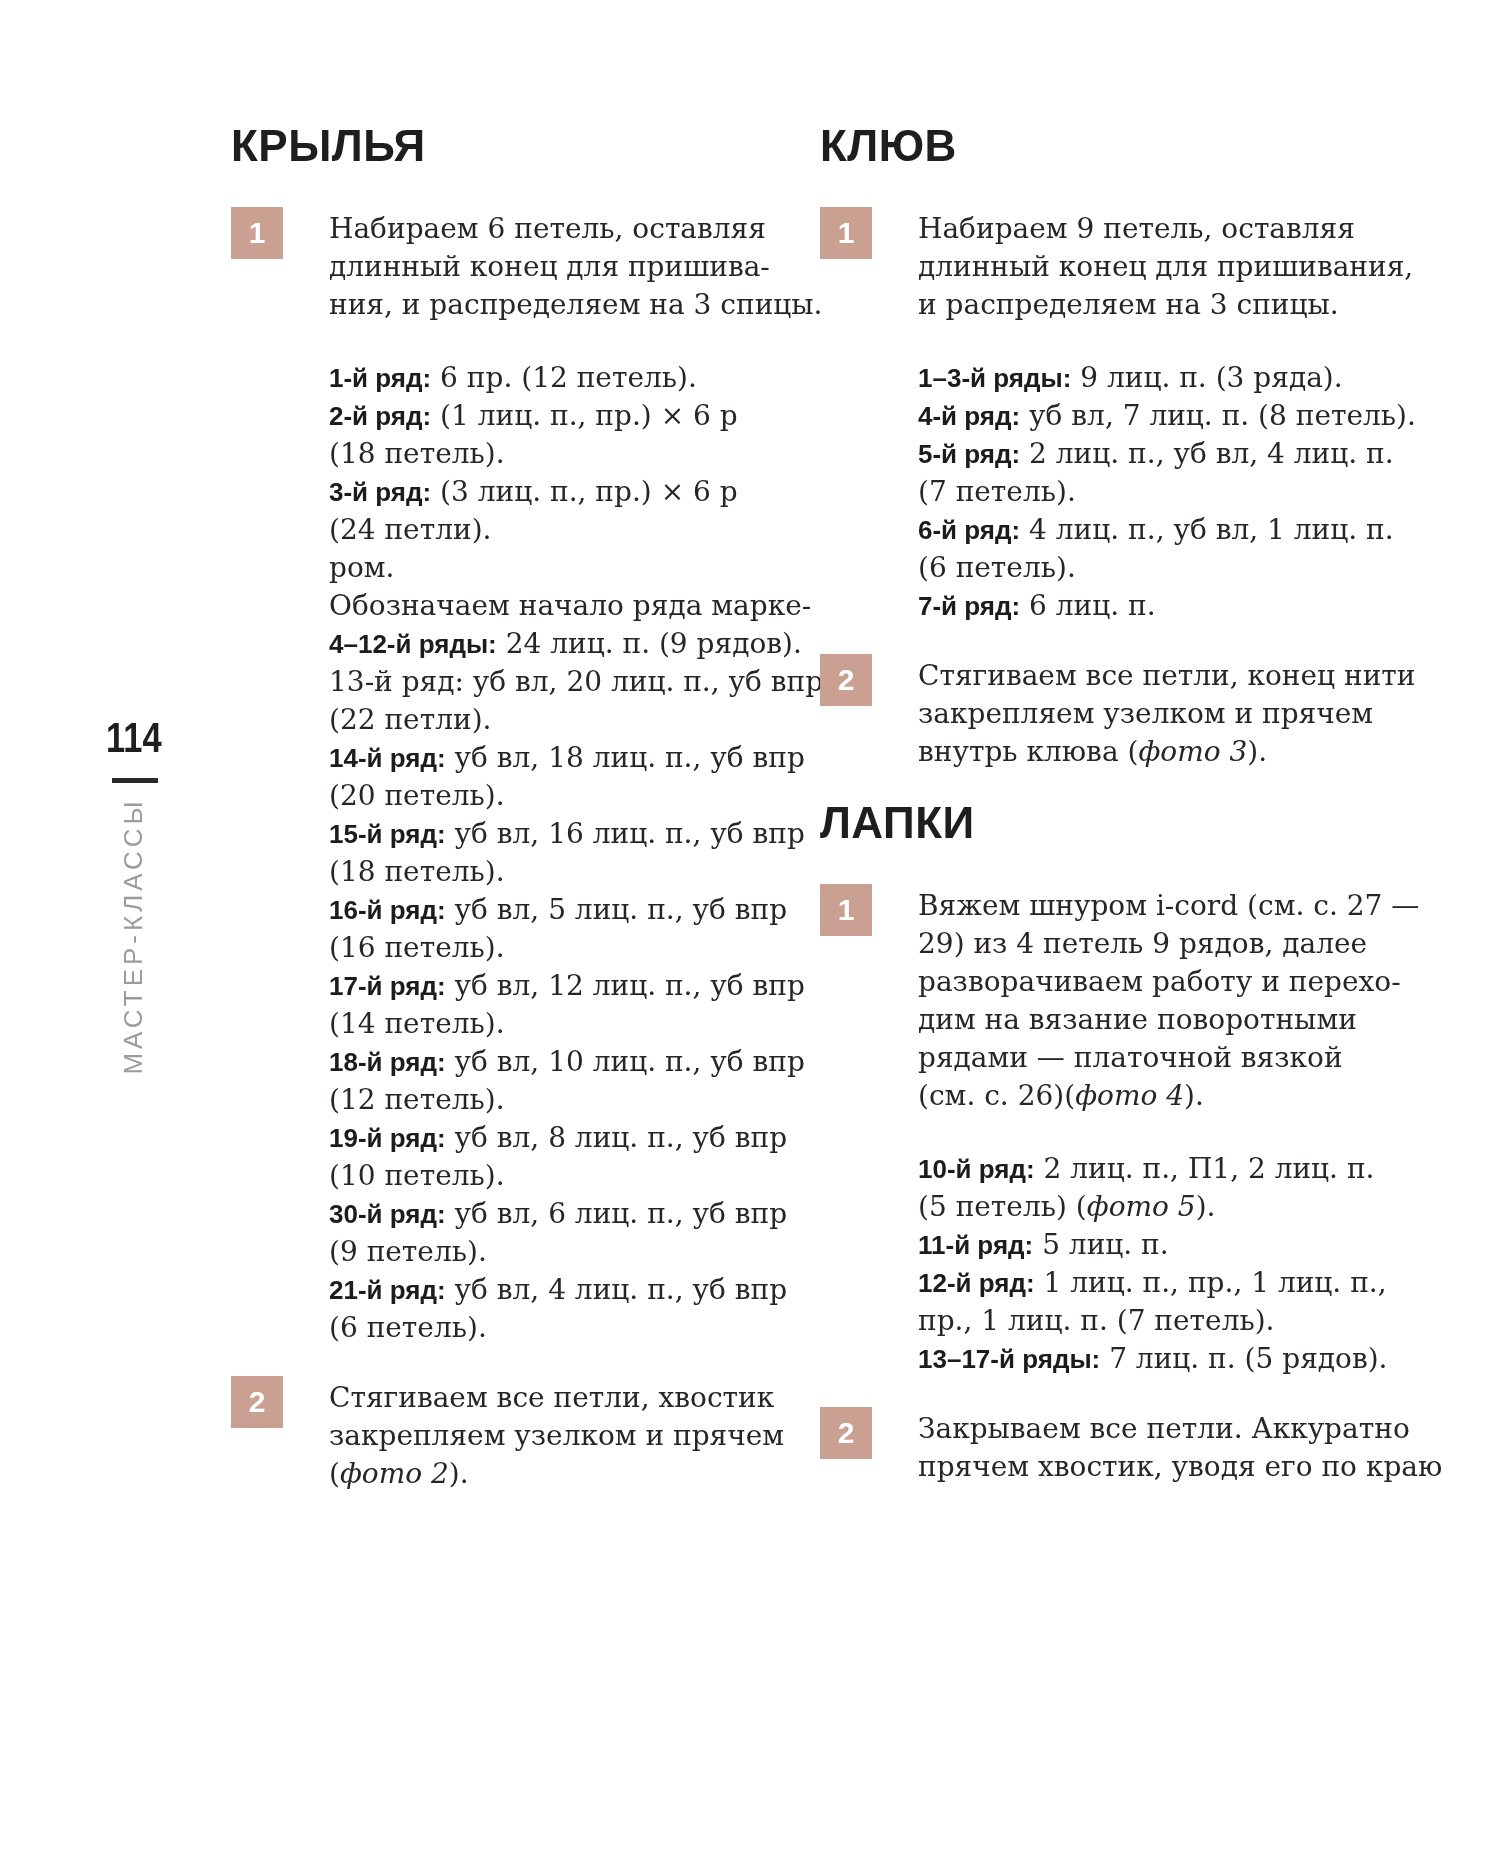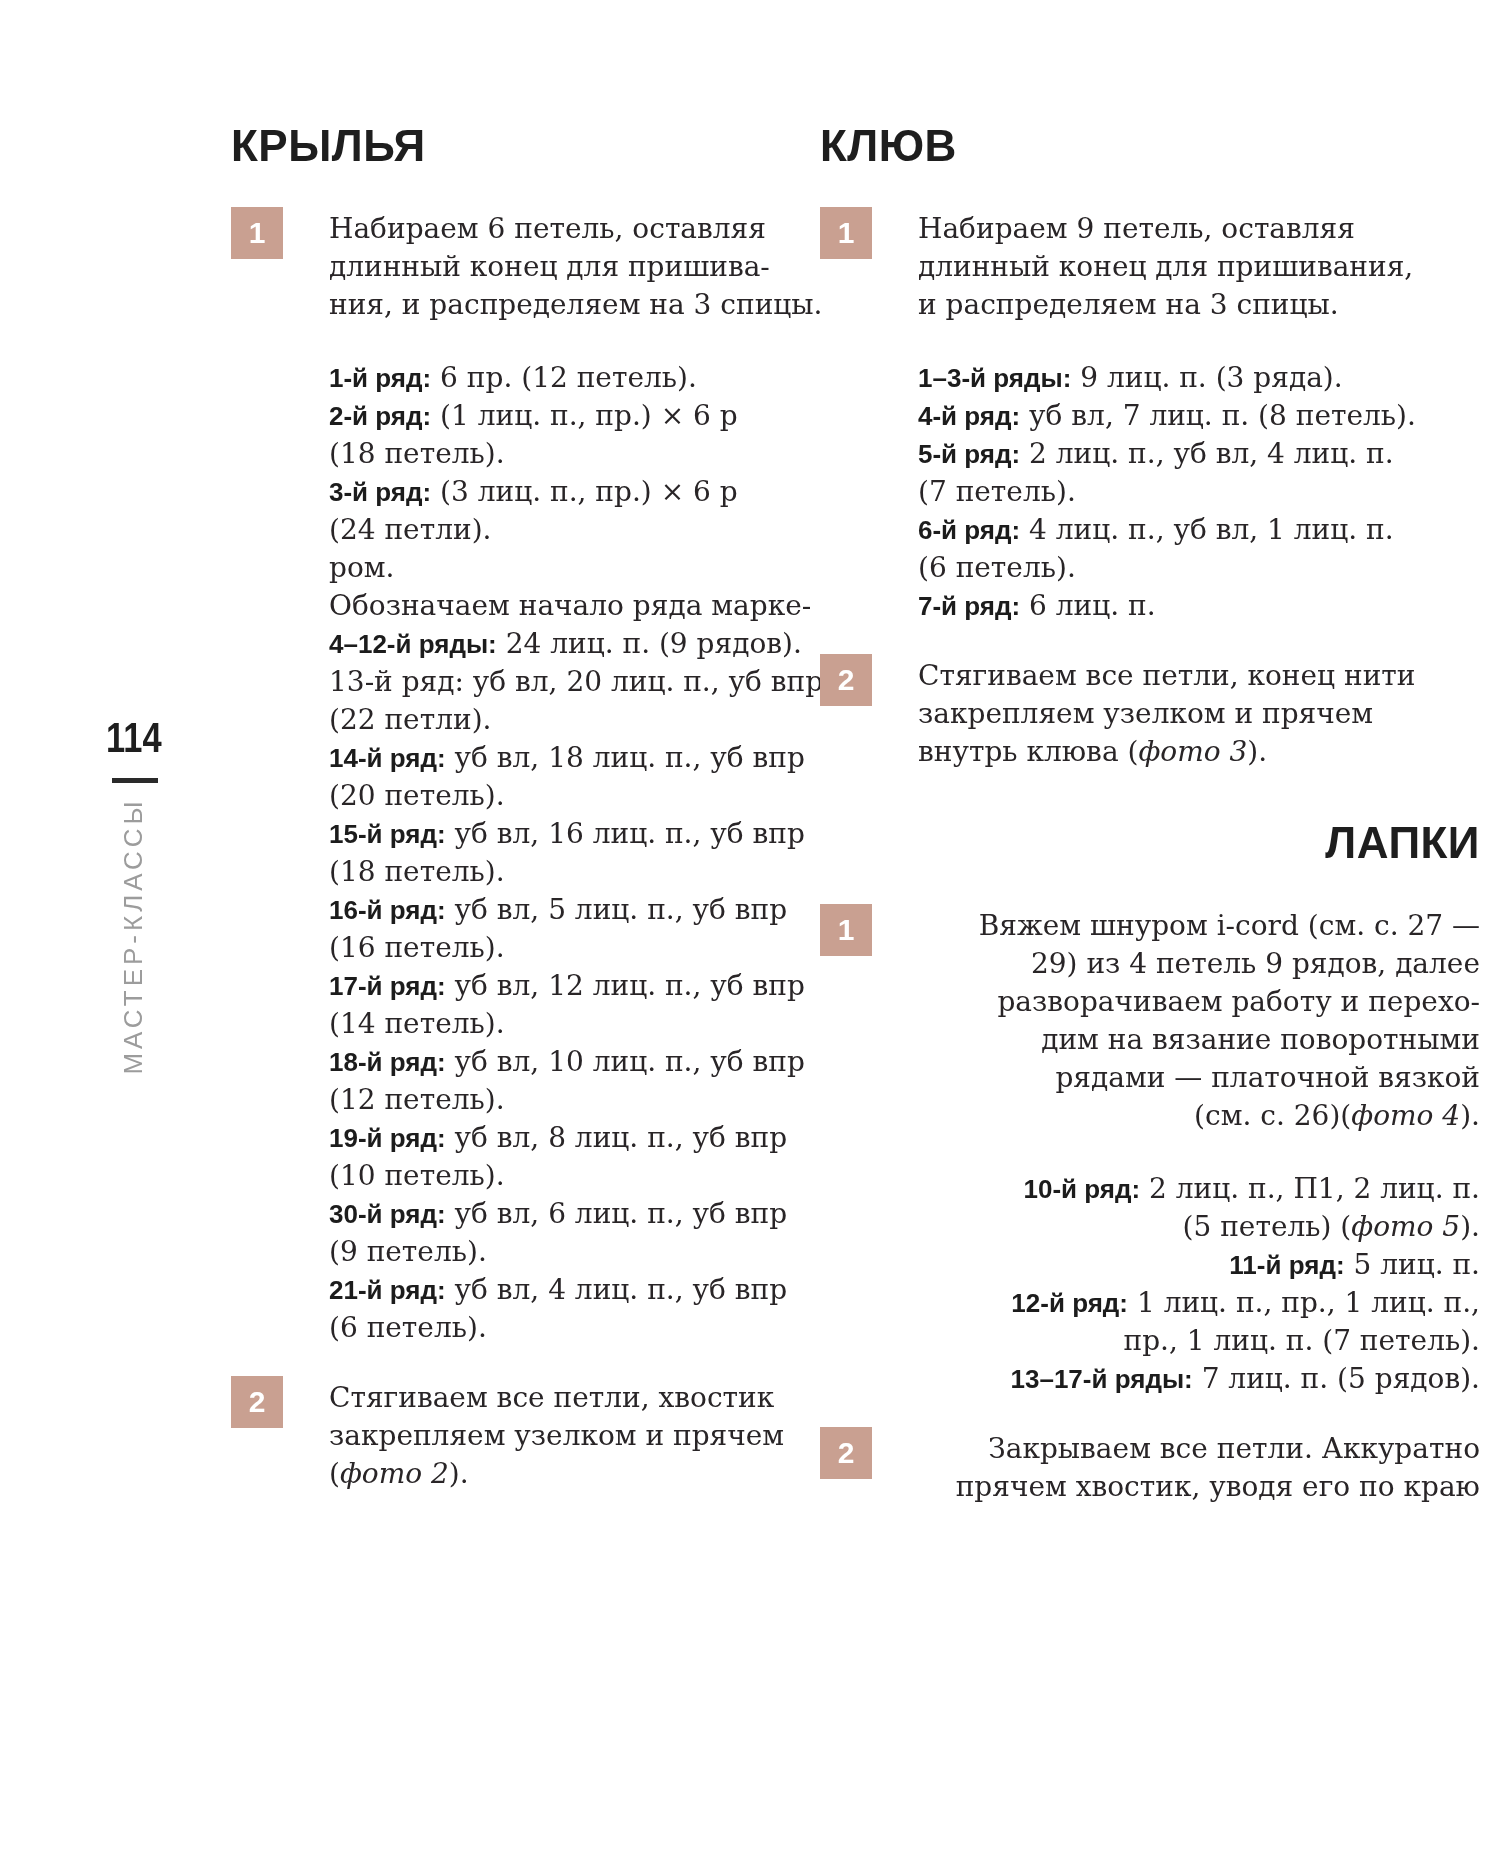--- a/index.html
+++ b/index.html
@@ -30,21 +30,21 @@
     font-family:"Liberation Sans", sans-serif;
     font-size:26px; color:#9c9c9c;
     letter-spacing:4px; white-space:nowrap;
   }
 
   
   .col { position:absolute; top:122px; }
   .col-left  { left:205px; width:585px;margin-left:26px; }
   .col-right { left:820px; width:660px; }
 
-  .section + .section { margin-top:48px;text-align:right; }
+  .section + .section { margin-top:28px; }
   .section-title {
     font-family:"Liberation Sans", sans-serif;
     font-weight:700; font-size:44px; line-height:48px;
     letter-spacing:0.5px; color:#1e1e1e;
     margin-bottom:40px;
   }
 
   .step { display:flex; align-items:flex-start; }
   .step + .step { margin-top:32px; }
   .step-badge {

